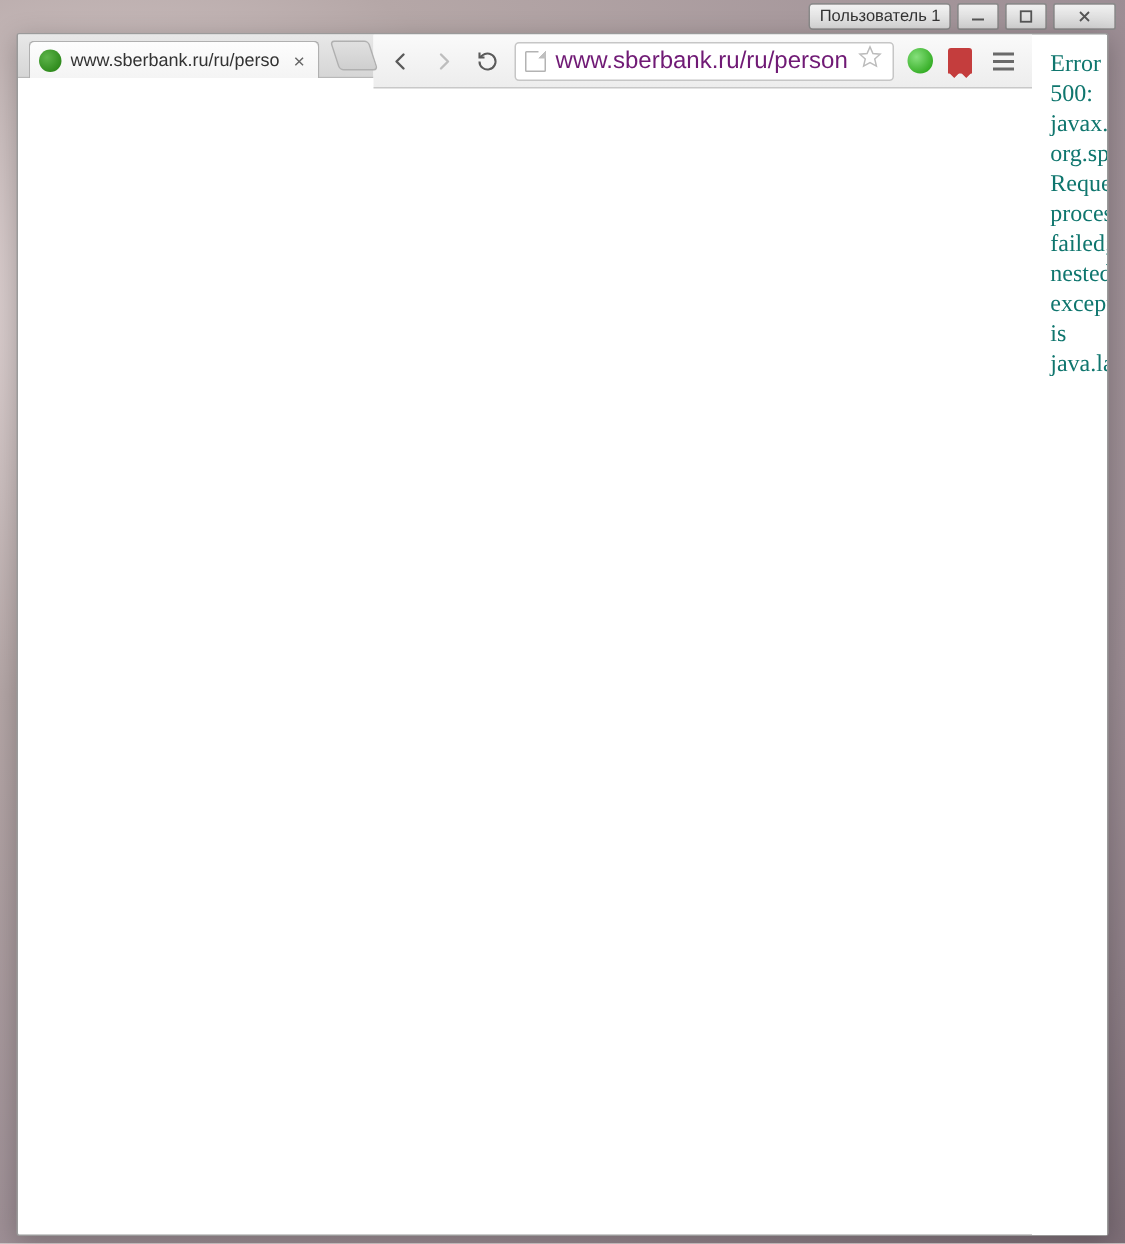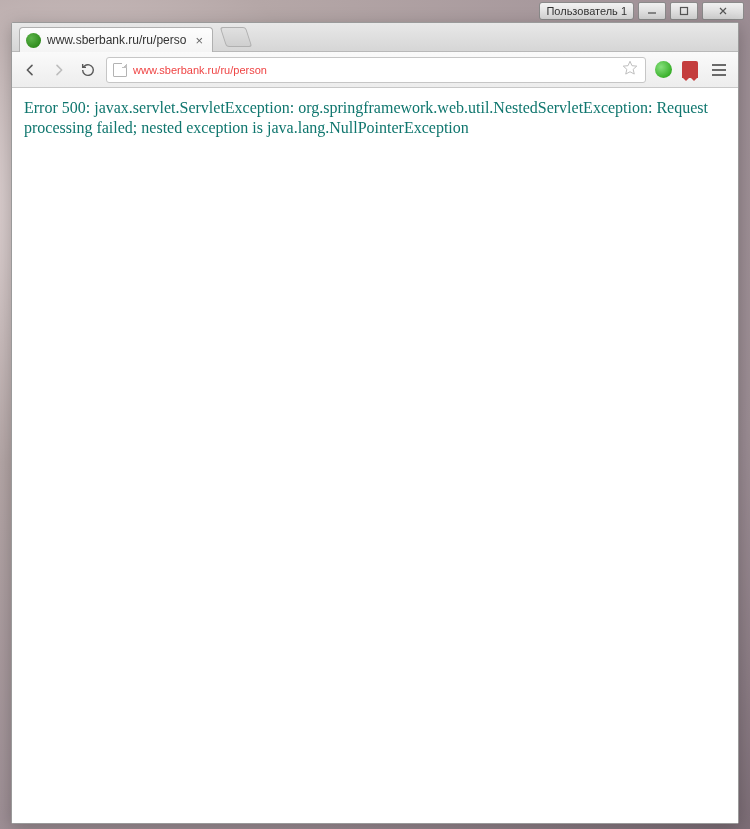--- a/index.html
+++ b/index.html
@@ -51,21 +51,21 @@
       position: absolute;
       top: 22px;
       left: 11px;
       width: 728px;
       height: 802px;
       background: #fff;
       border: 1px solid #9a9a9a;
       border-radius: 2px;
       box-shadow: 0 4px 18px rgba(0,0,0,0.25);
       display: flex;
-      flex-direction: column;
+      flex-direction: row;
     }
     .tab-strip {
       height: 29px;
       background: linear-gradient(#e8e8e8, #d6d6d6);
       display: flex;
       align-items: flex-end;
       padding-left: 7px;
       gap: 0;
       border-bottom: 1px solid #b8b8b8;
     }
@@ -150,22 +150,22 @@
     }
     .omnibox .page-icon::after {
       content:"";
       position: absolute;
       top: -1px; right: -1px;
       width: 5px; height: 5px;
       background: linear-gradient(135deg,#fff 50%,#c0c0c0 50%);
     }
     .omnibox .url {
       flex: 1;
-      font-size: 11px;
-      color: #ef4444;
+      font-size: 16px;
+      color: #701a75;
       white-space: nowrap;
     }
     .star-icon svg { width: 18px; height: 18px; stroke: #bcbcbc; fill: none; }
     .ext-icon {
       width: 20px; height: 20px; display: flex; align-items: center; justify-content: center;
       cursor: pointer;
     }
     .ext-green {
       width: 17px; height: 17px; border-radius: 50%;
       background: radial-gradient(circle at 35% 35%, #86e07c, #199c08);

